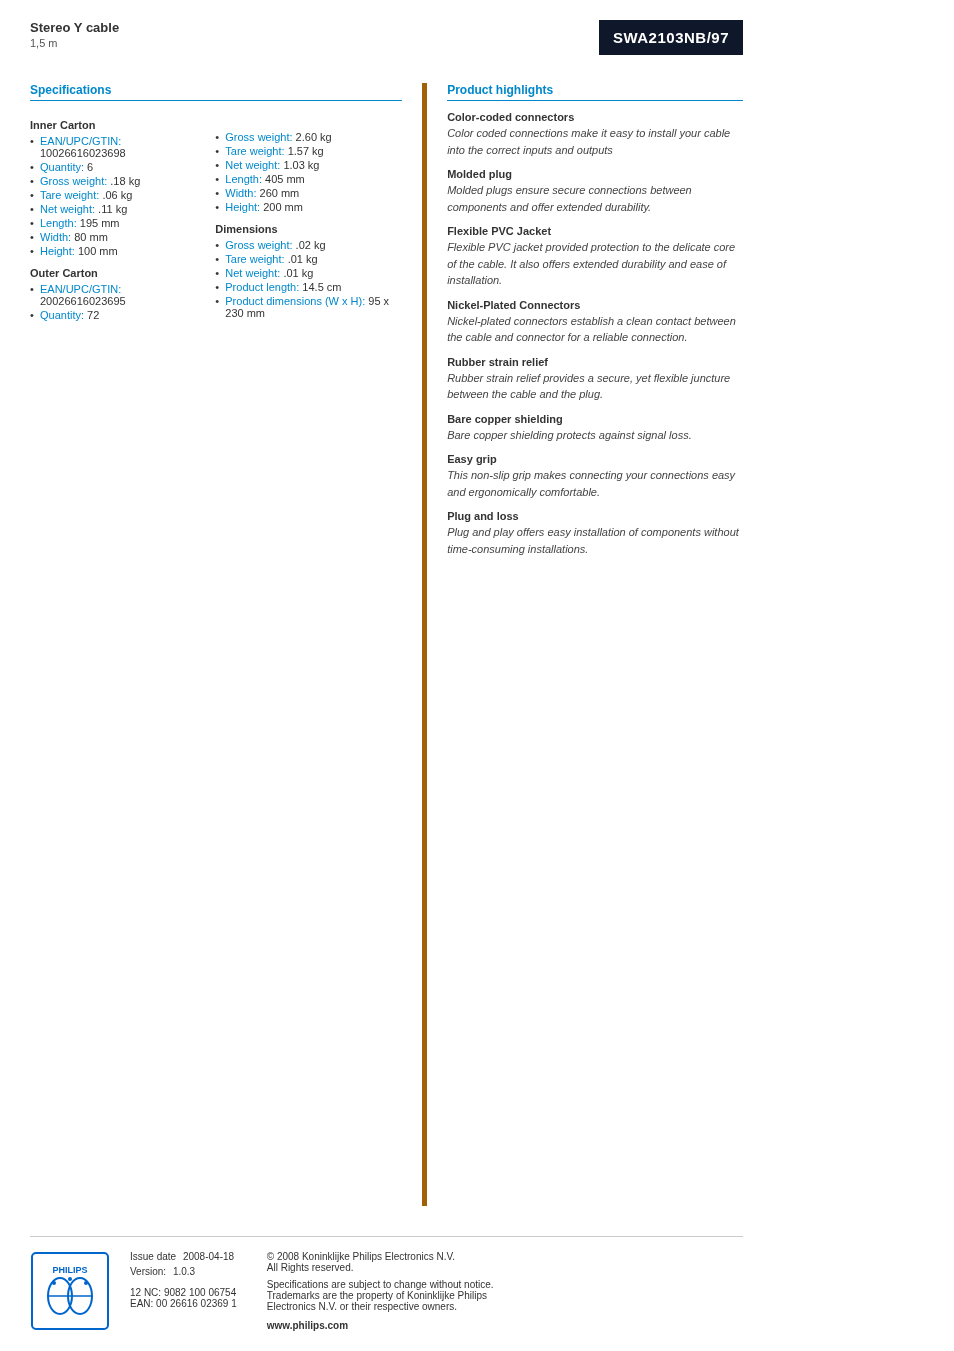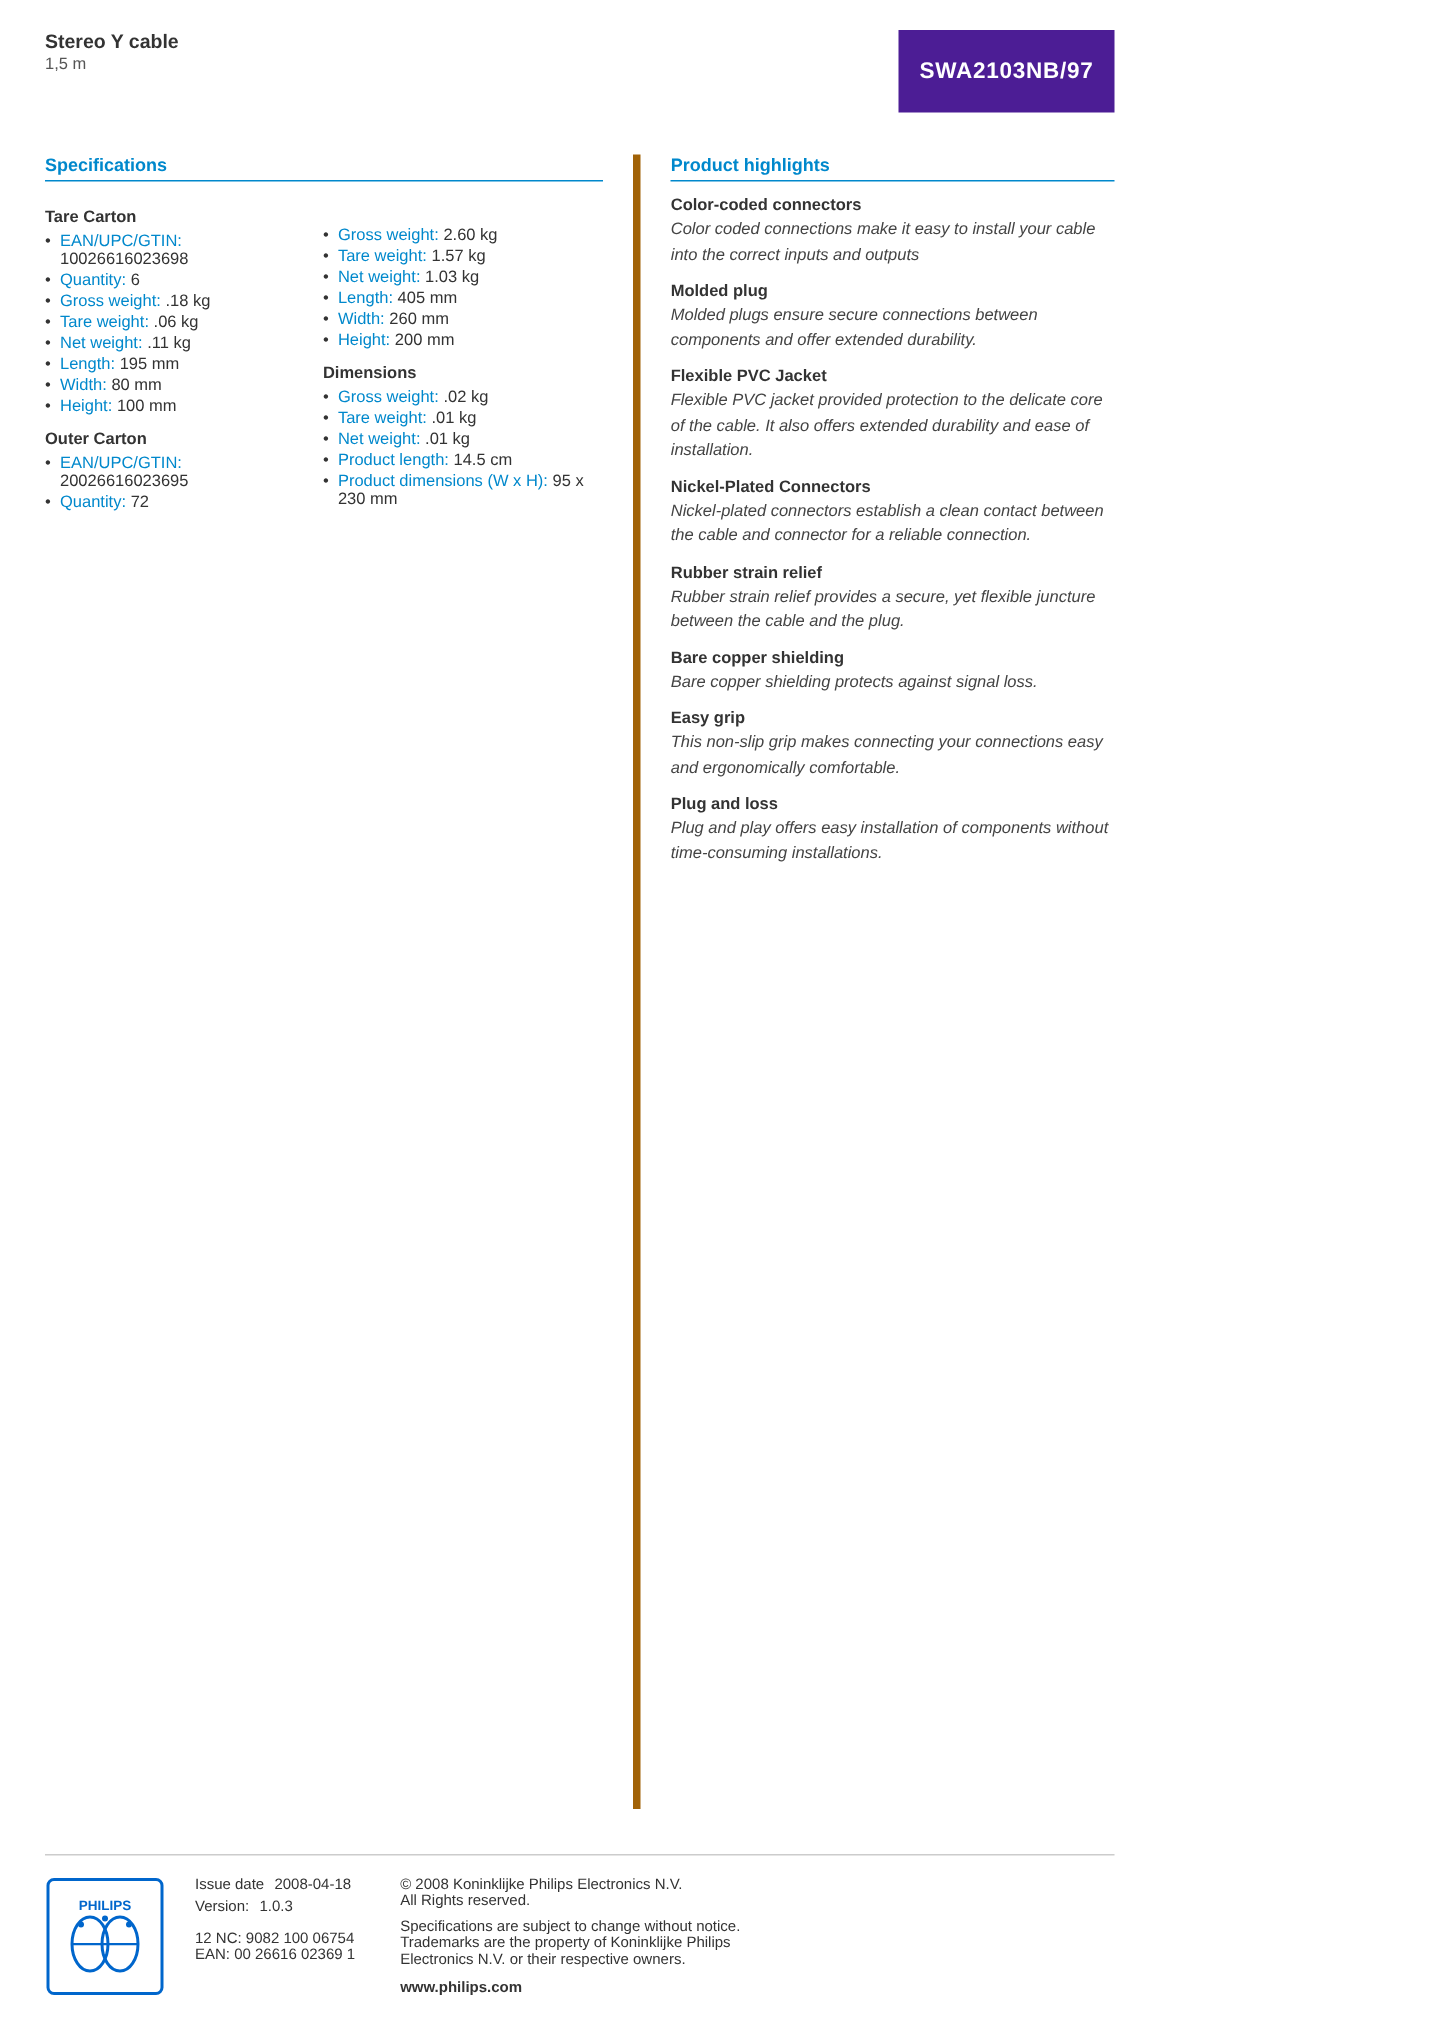--- a/index.html
+++ b/index.html
@@ -37,25 +37,25 @@
       font-weight: bold;
       color: #333;
       margin-bottom: 2px;
     }
     .product-subtitle {
       font-size: 11px;
       color: #555;
       margin-bottom: 16px;
     }
     .product-code-header {
-      background-color: #4c1d95;
+      background-color: #0f172a;
       color: #fff;
       font-size: 15px;
       font-weight: bold;
-      padding: 19px 14px;
+      padding: 9px 14px;
       display: inline-block;
       margin-bottom: 14px;
       letter-spacing: 0.5px;
     }
     .section-title {
       font-size: 12px;
       font-weight: bold;
       color: #0088cc;
       border-bottom: 1px solid #0088cc;
       padding-bottom: 3px;
@@ -156,21 +156,21 @@
     </div>
   </div>
 
   <div class="main-content">
 
     <div class="left-column">
       <div class="section-title">Specifications</div>
 
       <div style="display:flex; gap:30px;">
         <div>
-          <div class="subsection-title">Tare Carton</div>
+          <div class="subsection-title">Inner Carton</div>
           <ul class="spec-list" id="inner-carton-list">
               <li><span class="spec-label">EAN/UPC/GTIN:</span> <span class="spec-value">10026616023698</span></li>
               <li><span class="spec-label">Quantity:</span> <span class="spec-value">6</span></li>
               <li><span class="spec-label">Gross weight:</span> <span class="spec-value">.18 kg</span></li>
               <li><span class="spec-label">Tare weight:</span> <span class="spec-value">.06 kg</span></li>
               <li><span class="spec-label">Net weight:</span> <span class="spec-value">.11 kg</span></li>
               <li><span class="spec-label">Length:</span> <span class="spec-value">195 mm</span></li>
               <li><span class="spec-label">Width:</span> <span class="spec-value">80 mm</span></li>
               <li><span class="spec-label">Height:</span> <span class="spec-value">100 mm</span></li>
             </ul>

